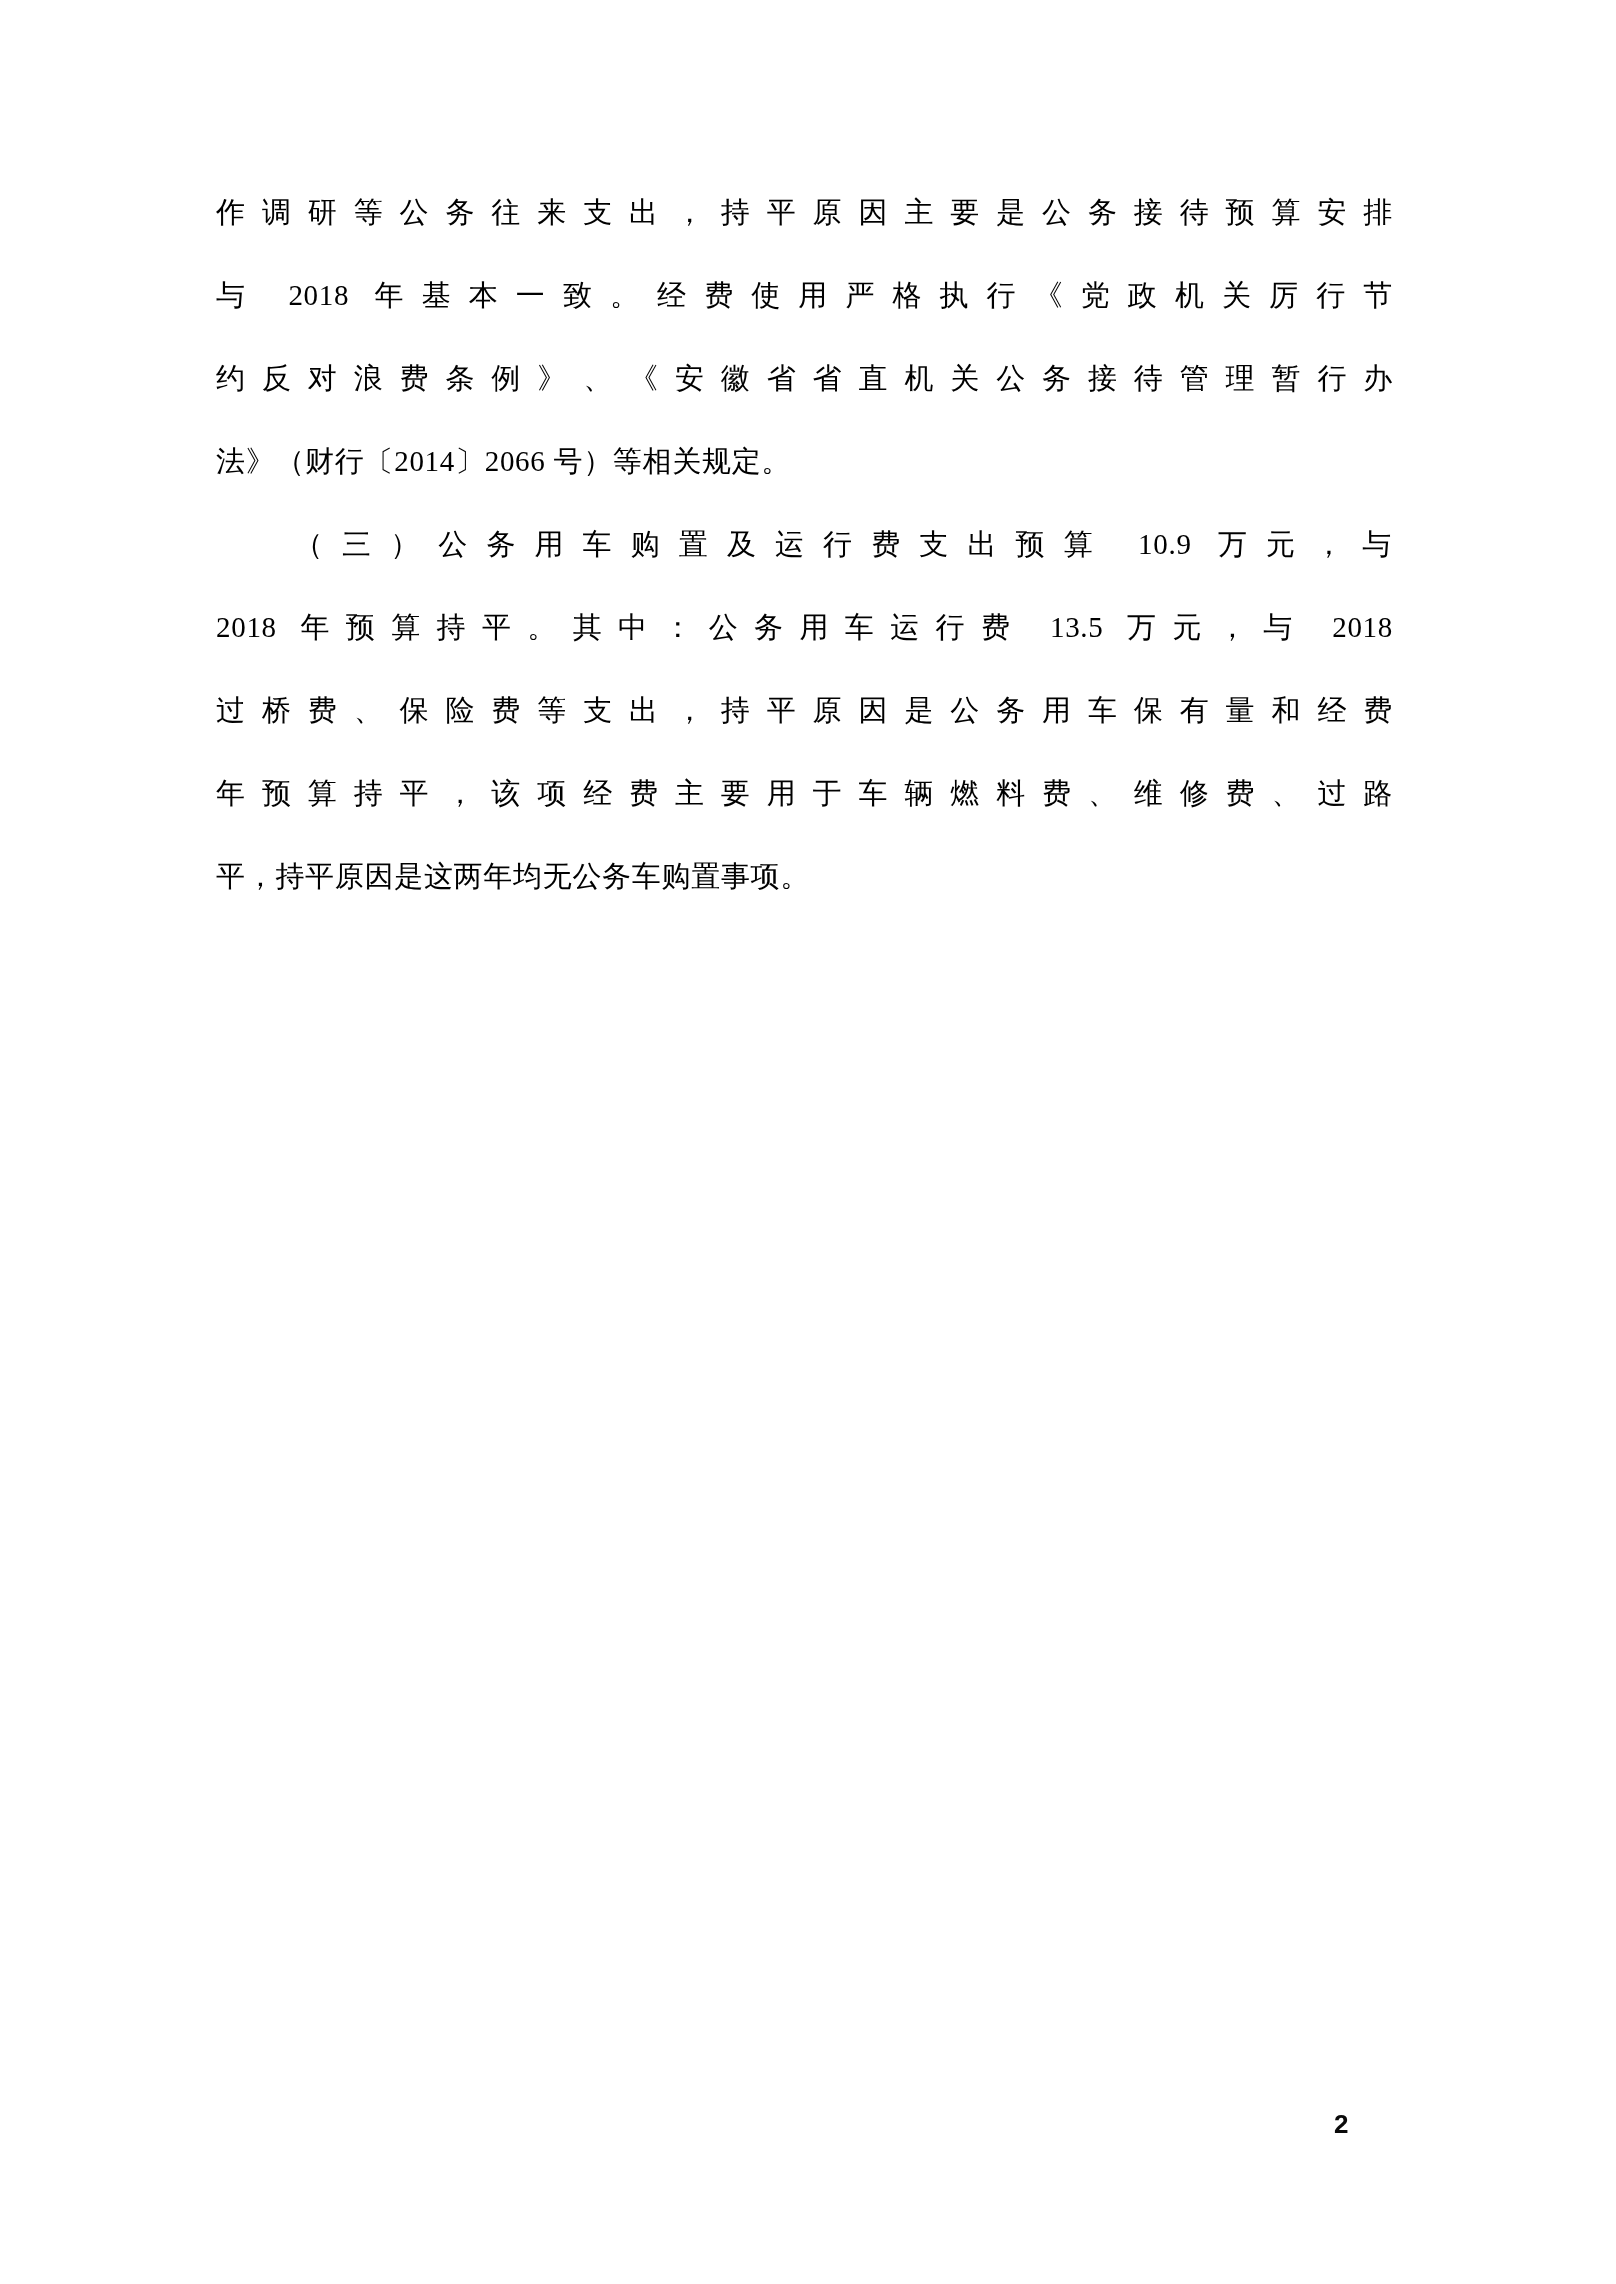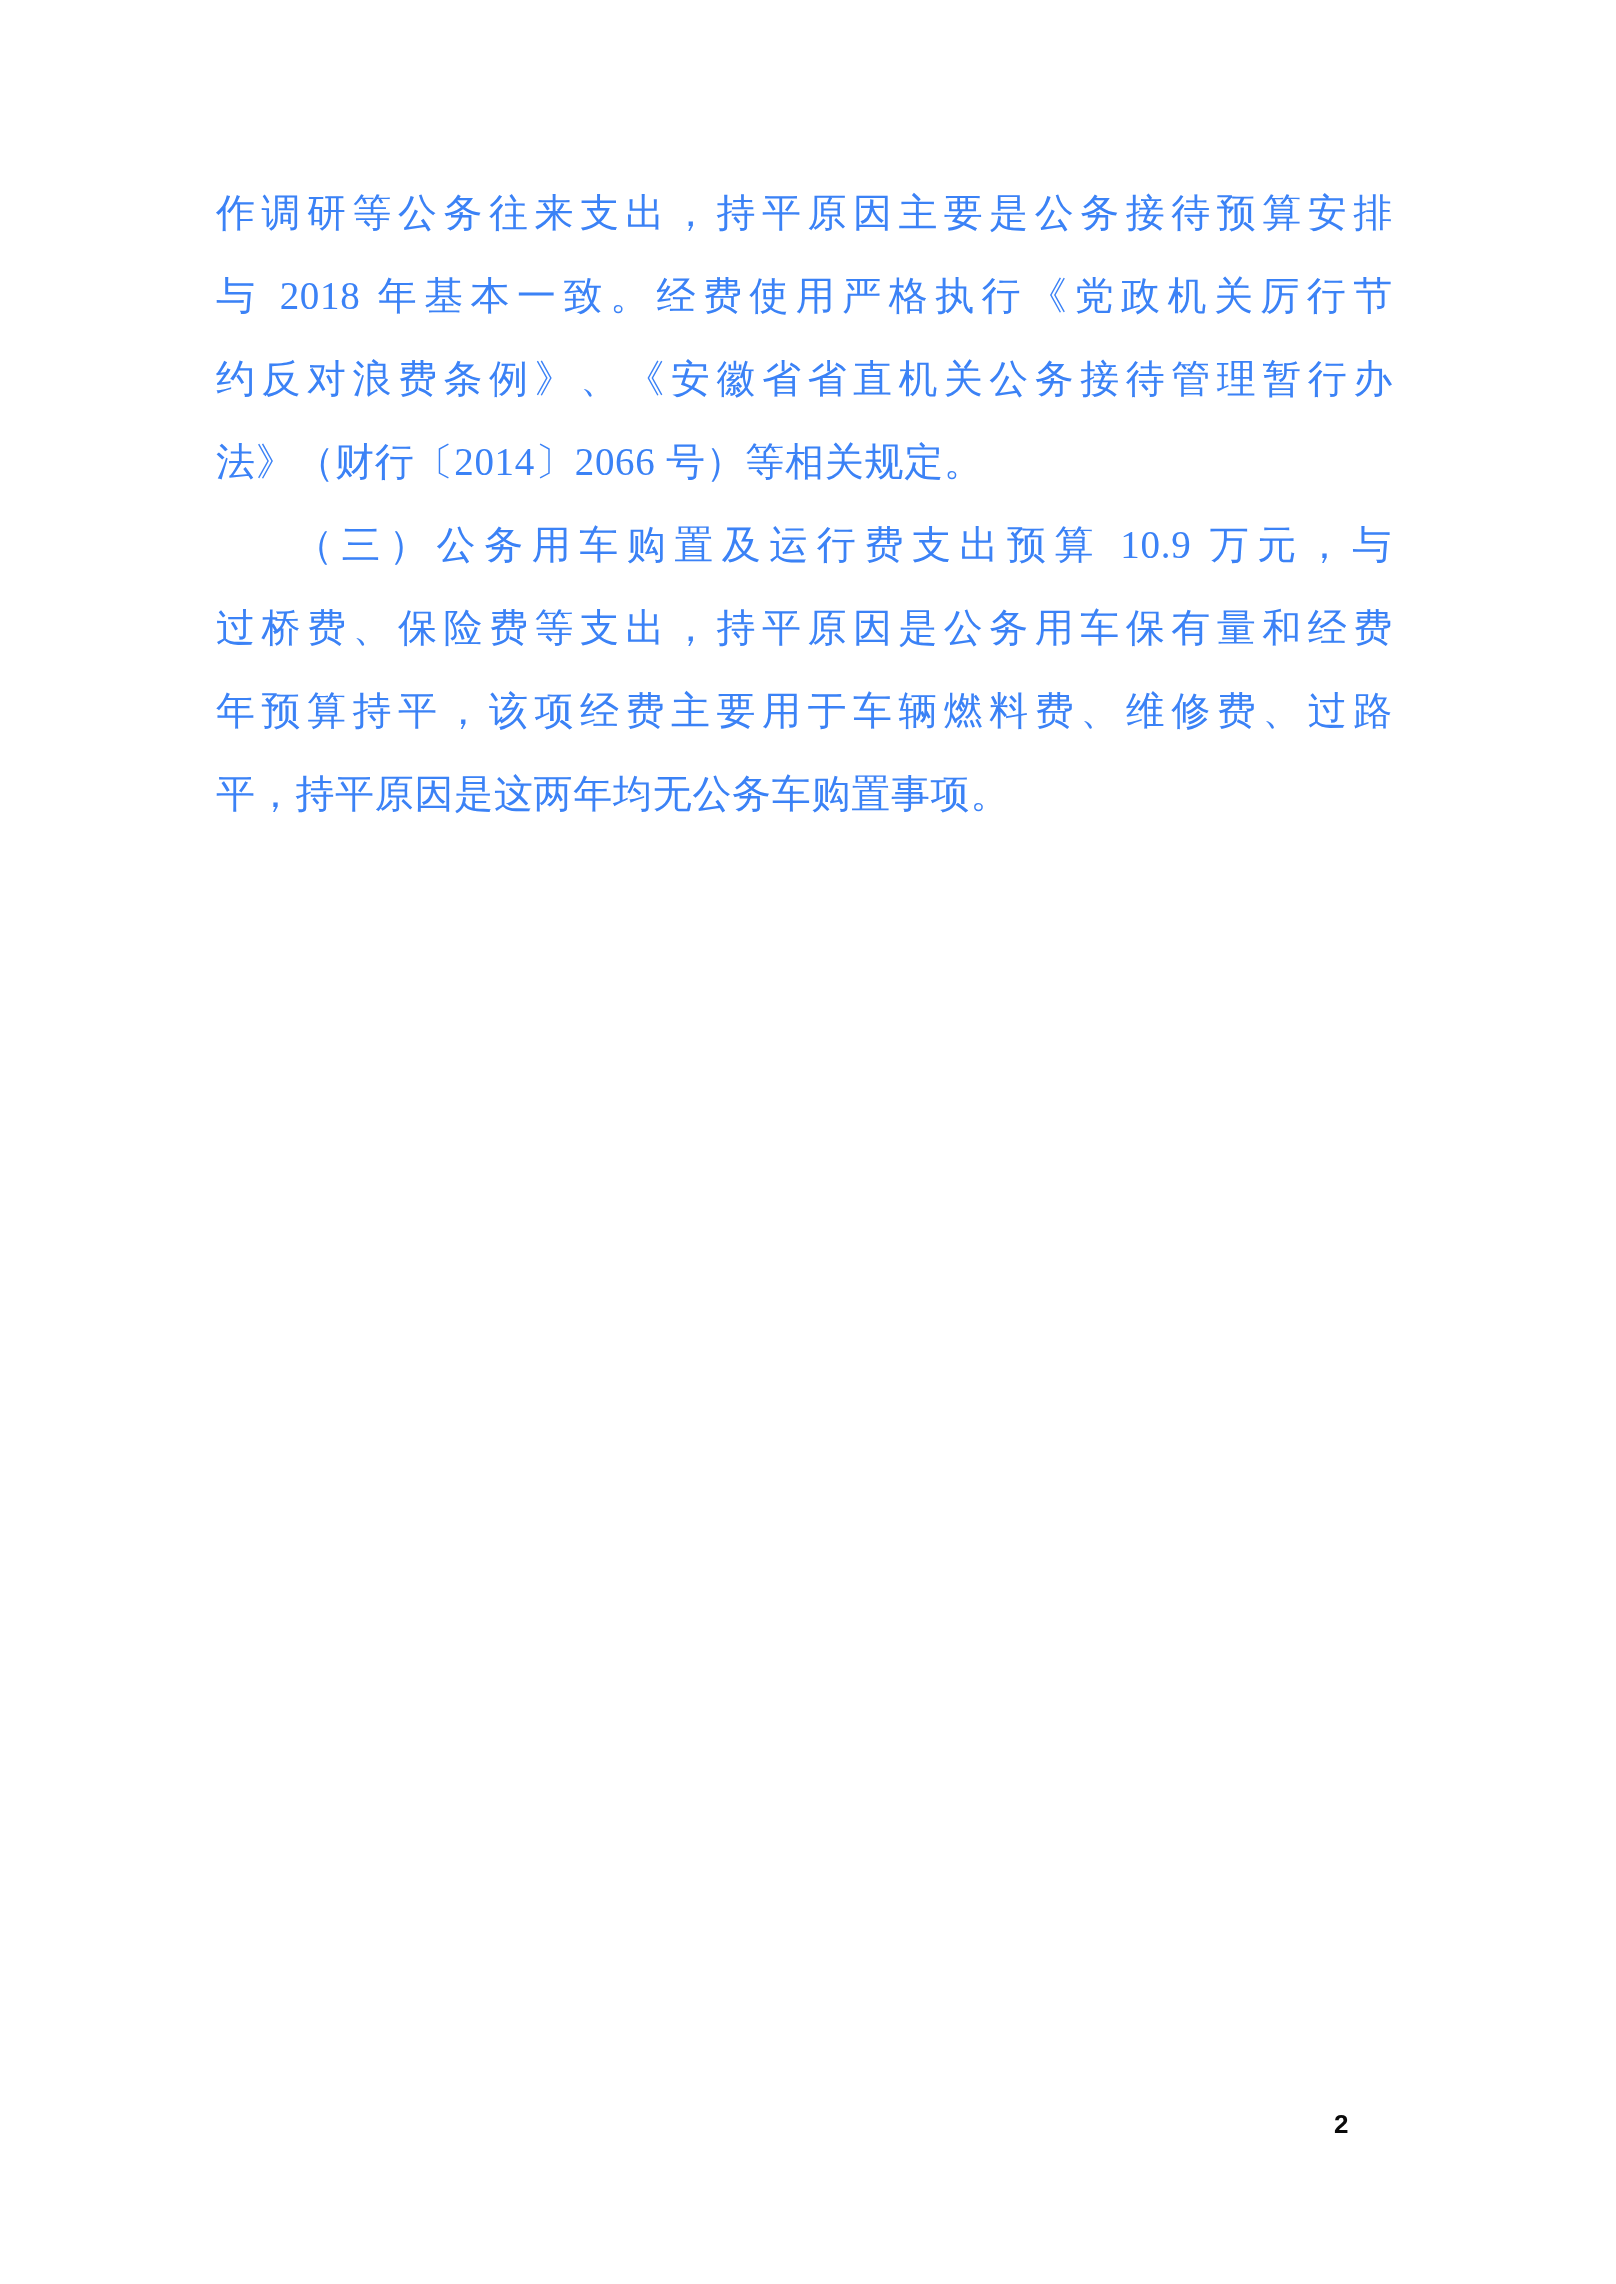--- a/index.html
+++ b/index.html
@@ -25,27 +25,27 @@
   }
   .text-block {
     position: absolute;
     left: 216px;
     top: 171px;
     width: 1177px;
   }
   .doc-line {
     height: 83px;
     line-height: 83px;
-    font-size: 39px;
+    font-size: 29px;
     letter-spacing: 0.7px;
     text-align: justify;
     text-align-last: justify;
     text-justify: inter-character;
     white-space: nowrap;
-    color: #3b82f6;
+    color: #000000;
   }
   
   .doc-line.para-end {
     text-align-last: left;
     text-align: center;
   }
   .doc-line.indented {
     padding-left: 78px;
     width: 1098px;
   }
@@ -69,20 +69,21 @@
 <div class="doc-page">
 
   <div class="text-block">
 
     <div class="doc-line">作调研等公务往来支出，持平原因主要是公务接待预算安排</div>
     <div class="doc-line">与 2018 年基本一致。经费使用严格执行《党政机关厉行节</div>
     <div class="doc-line">约反对浪费条例》、《安徽省省直机关公务接待管理暂行办</div>
     <div class="doc-line para-end">法》（财行〔2014〕2066 号）等相关规定。</div>
 
     <div class="doc-line indented"><span class="bold-lead">（三）公务用车购置及运行费</span><span>支出预算 10.9 万元，与</span></div>
+    <div class="doc-line">2018 年预算持平。其中：公务用车运行费 13.5 万元，与 2018</div>
     <div class="doc-line">过桥费、保险费等支出，持平原因是公务用车保有量和经费</div>
     <div class="doc-line">年预算持平，该项经费主要用于车辆燃料费、维修费、过路</div>
     <div class="doc-line para-end">平，持平原因是这两年均无公务车购置事项。</div>
 
   </div>
 
   <div class="page-number">2</div>
 
 </div>
 

